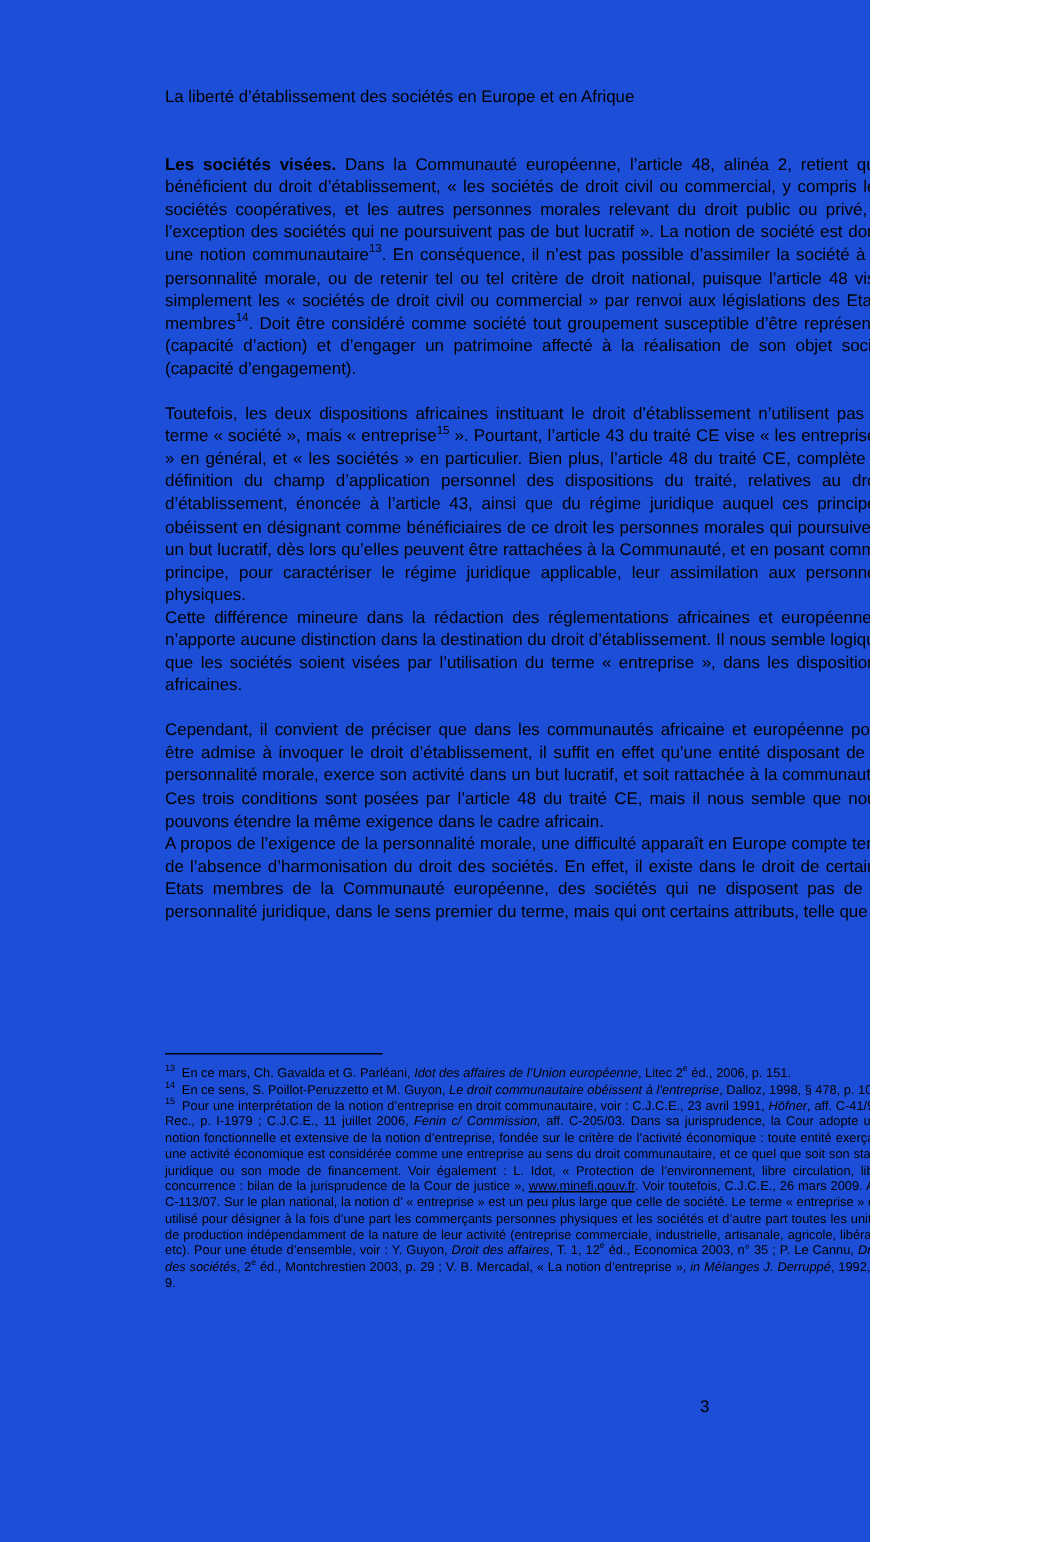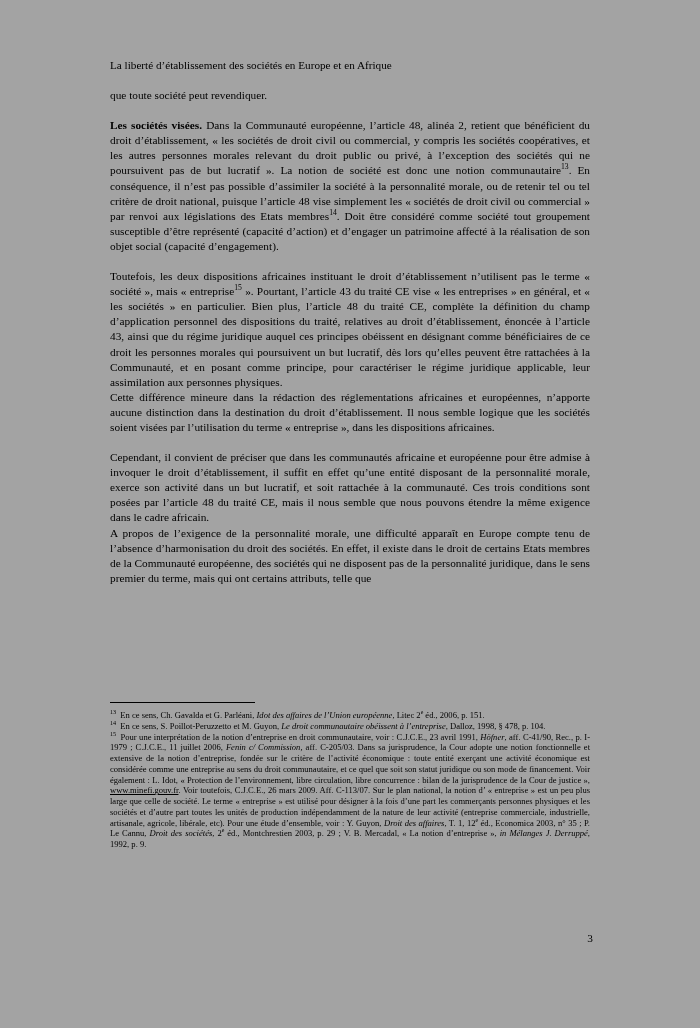--- a/index.html
+++ b/index.html
@@ -2,24 +2,24 @@
 <html><head>
 <meta charset="utf-8">
 <style>
   html, body {
     margin: 0;
     padding: 0;
     background: #ffffff;
   }
   .page {
     position: relative;
-    width: 700px;
+    width: 580px;
     height: 1028px;
-    background: #a3a3a3;
-    font-family: Liberation Serif, serif;
+    background: #1d4ed8;
+    font-family: Liberation Sans, sans-serif;
     color: #000000;
     overflow: hidden;
   }
   .content {
     position: absolute;
     left: 110px;
     top: 0;
     width: 480px;
   }
   .running-head {
@@ -93,21 +93,20 @@
 <body>
 
 <div class="page">
 
   <div class="content">
 
     <div class="running-head">La liberté d’établissement des sociétés en Europe et en Afrique</div>
 
     <div class="par-gap"></div>
 
-    <p class="body-par"><span>que toute société peut revendiquer.</span></p>
 
     <div class="par-gap"></div>
 
     <p class="body-par"><span class="bold">Les sociétés visées.</span><span> Dans la Communauté européenne, l’article 48, alinéa 2, retient que bénéficient du droit d’établissement, « les sociétés de droit civil ou commercial, y compris les sociétés coopératives, et les autres personnes morales relevant du droit public ou privé, à l’exception des sociétés qui ne poursuivent pas de but lucratif ». La notion de société est donc une notion communautaire</span><sup>13</sup><span>. En conséquence, il n’est pas possible d’assimiler la société à la personnalité morale, ou de retenir tel ou tel critère de droit national, puisque l’article 48 vise simplement les « sociétés de droit civil ou commercial » par renvoi aux législations des Etats membres</span><sup>14</sup><span>. Doit être considéré comme société tout groupement susceptible d’être représenté (capacité d’action) et d’engager un patrimoine affecté à la réalisation de son objet social (capacité d’engagement).</span></p>
 
     <div class="par-gap"></div>
 
     <p class="body-par"><span>Toutefois, les deux dispositions africaines instituant le droit d’établissement n’utilisent pas le terme « société », mais « entreprise</span><sup>15</sup><span> ». Pourtant, l’article 43 du traité CE vise « les entreprises » en général, et « les sociétés » en particulier. Bien plus, l’article 48 du traité CE, complète la définition du champ d’application personnel des dispositions du traité, relatives au droit d’établissement, énoncée à l’article 43, ainsi que du régime juridique auquel ces principes obéissent en désignant comme bénéficiaires de ce droit les personnes morales qui poursuivent un but lucratif, dès lors qu’elles peuvent être rattachées à la Communauté, et en posant comme principe, pour caractériser le régime juridique applicable, leur assimilation aux personnes physiques.</span></p>
 
     <p class="body-par"><span>Cette différence mineure dans la rédaction des réglementations africaines et européennes, n’apporte aucune distinction dans la destination du droit d’établissement. Il nous semble logique que les sociétés soient visées par l’utilisation du terme « entreprise », dans les dispositions africaines.</span></p>
@@ -117,21 +116,21 @@
     <p class="body-par"><span>Cependant, il convient de préciser que dans les communautés africaine et européenne pour être admise à invoquer le droit d’établissement, il suffit en effet qu’une entité disposant de la personnalité morale, exerce son activité dans un but lucratif, et soit rattachée à la communauté. Ces trois conditions sont posées par l’article 48 du traité CE, mais il nous semble que nous pouvons étendre la même exigence dans le cadre africain.</span></p>
 
     <p class="body-par"><span>A propos de l’exigence de la personnalité morale, une difficulté apparaît en Europe compte tenu de l’absence d’harmonisation du droit des sociétés. En effet, il existe dans le droit de certains Etats membres de la Communauté européenne, des sociétés qui ne disposent pas de la personnalité juridique, dans le sens premier du terme, mais qui ont certains attributs, telle que</span></p>
 
   </div>
 
   <div class="fn-rule"></div>
 
   <div class="footnotes">
 
-    <p class="fn"><span class="fn-num">13</span><span> En ce sens, Ch. Gavalda et G. Parléani, </span><span class="ital">Idot des affaires de l’Union européenne</span><span>, Litec 2</span><sup>e</sup><span> éd., 2006, p. 151.</span></p>
+    <p class="fn"><span class="fn-num">13</span><span> En ce mars, Ch. Gavalda et G. Parléani, </span><span class="ital">Idot des affaires de l’Union européenne</span><span>, Litec 2</span><sup>e</sup><span> éd., 2006, p. 151.</span></p>
 
     <p class="fn"><span class="fn-num">14</span><span> En ce sens, S. Poillot-Peruzzetto et M. Guyon, </span><span class="ital">Le droit communautaire obéissent à l’entreprise</span><span>, Dalloz, 1998, § 478, p. 104.</span></p>
 
     <p class="fn"><span class="fn-num">15</span><span> Pour une interprétation de la notion d’entreprise en droit communautaire, voir : C.J.C.E., 23 avril 1991, </span><span class="ital">Höfner</span><span>, aff. C-41/90, Rec., p. I-1979 ; C.J.C.E., 11 juillet 2006, </span><span class="ital">Fenin c/ Commission,</span><span> aff. C-205/03. Dans sa jurisprudence, la Cour adopte une notion fonctionnelle et extensive de la notion d’entreprise, fondée sur le critère de l’activité économique : toute entité exerçant une activité économique est considérée comme une entreprise au sens du droit communautaire, et ce quel que soit son statut juridique ou son mode de financement. Voir également : L. Idot, « Protection de l’environnement, libre circulation, libre concurrence : bilan de la jurisprudence de la Cour de justice », </span><span class="url">www.minefi.gouv.fr</span><span>. Voir toutefois, C.J.C.E., 26 mars 2009. Aff. C-113/07. Sur le plan national, la notion d’ « entreprise » est un peu plus large que celle de société. Le terme « entreprise » est utilisé pour désigner à la fois d’une part les commerçants personnes physiques et les sociétés et d’autre part toutes les unités de production indépendamment de la nature de leur activité (entreprise commerciale, industrielle, artisanale, agricole, libérale, etc). Pour une étude d’ensemble, voir : Y. Guyon, </span><span class="ital">Droit des affaires</span><span>, T. 1, 12</span><sup>e</sup><span> éd., Economica 2003, n° 35 ; P. Le Cannu, </span><span class="ital">Droit des sociétés</span><span>, 2</span><sup>e</sup><span> éd., Montchrestien 2003, p. 29 ; V. B. Mercadal, « La notion d’entreprise », </span><span class="ital">in Mélanges J. Derruppé</span><span>, 1992, p. 9.</span></p>
 
   </div>
 
   <div class="page-number">3</div>
 
 </div>

